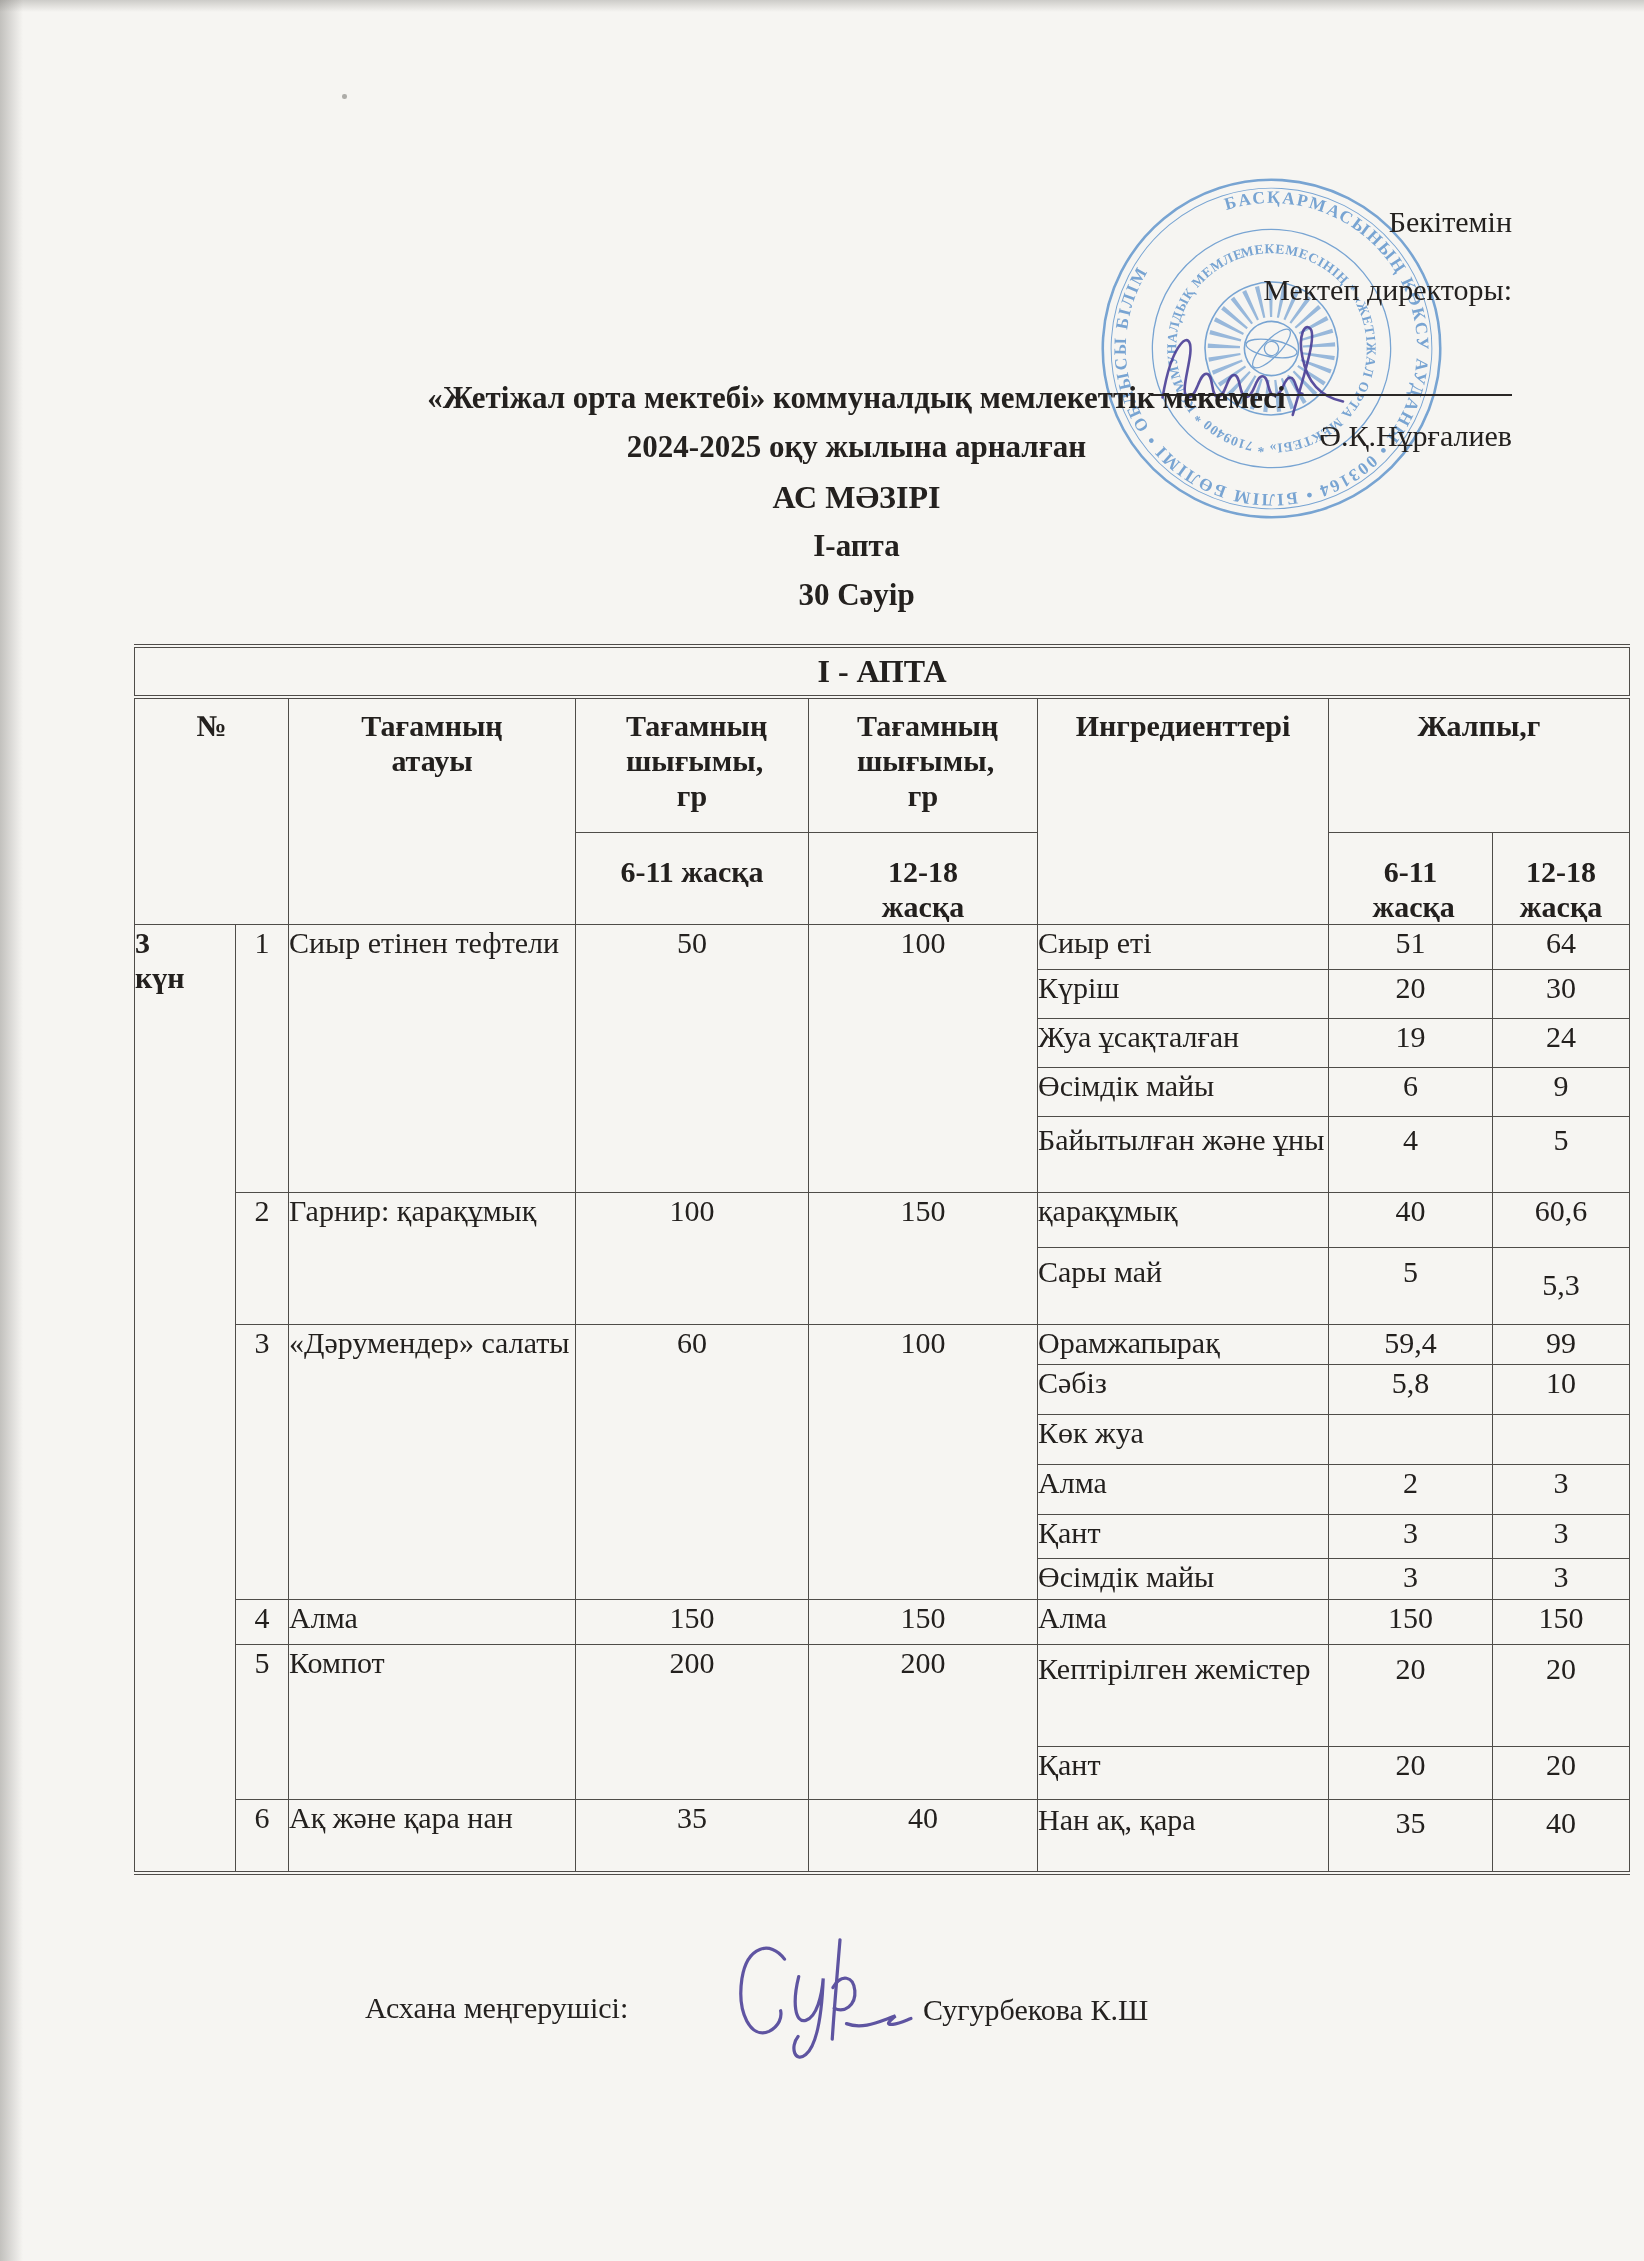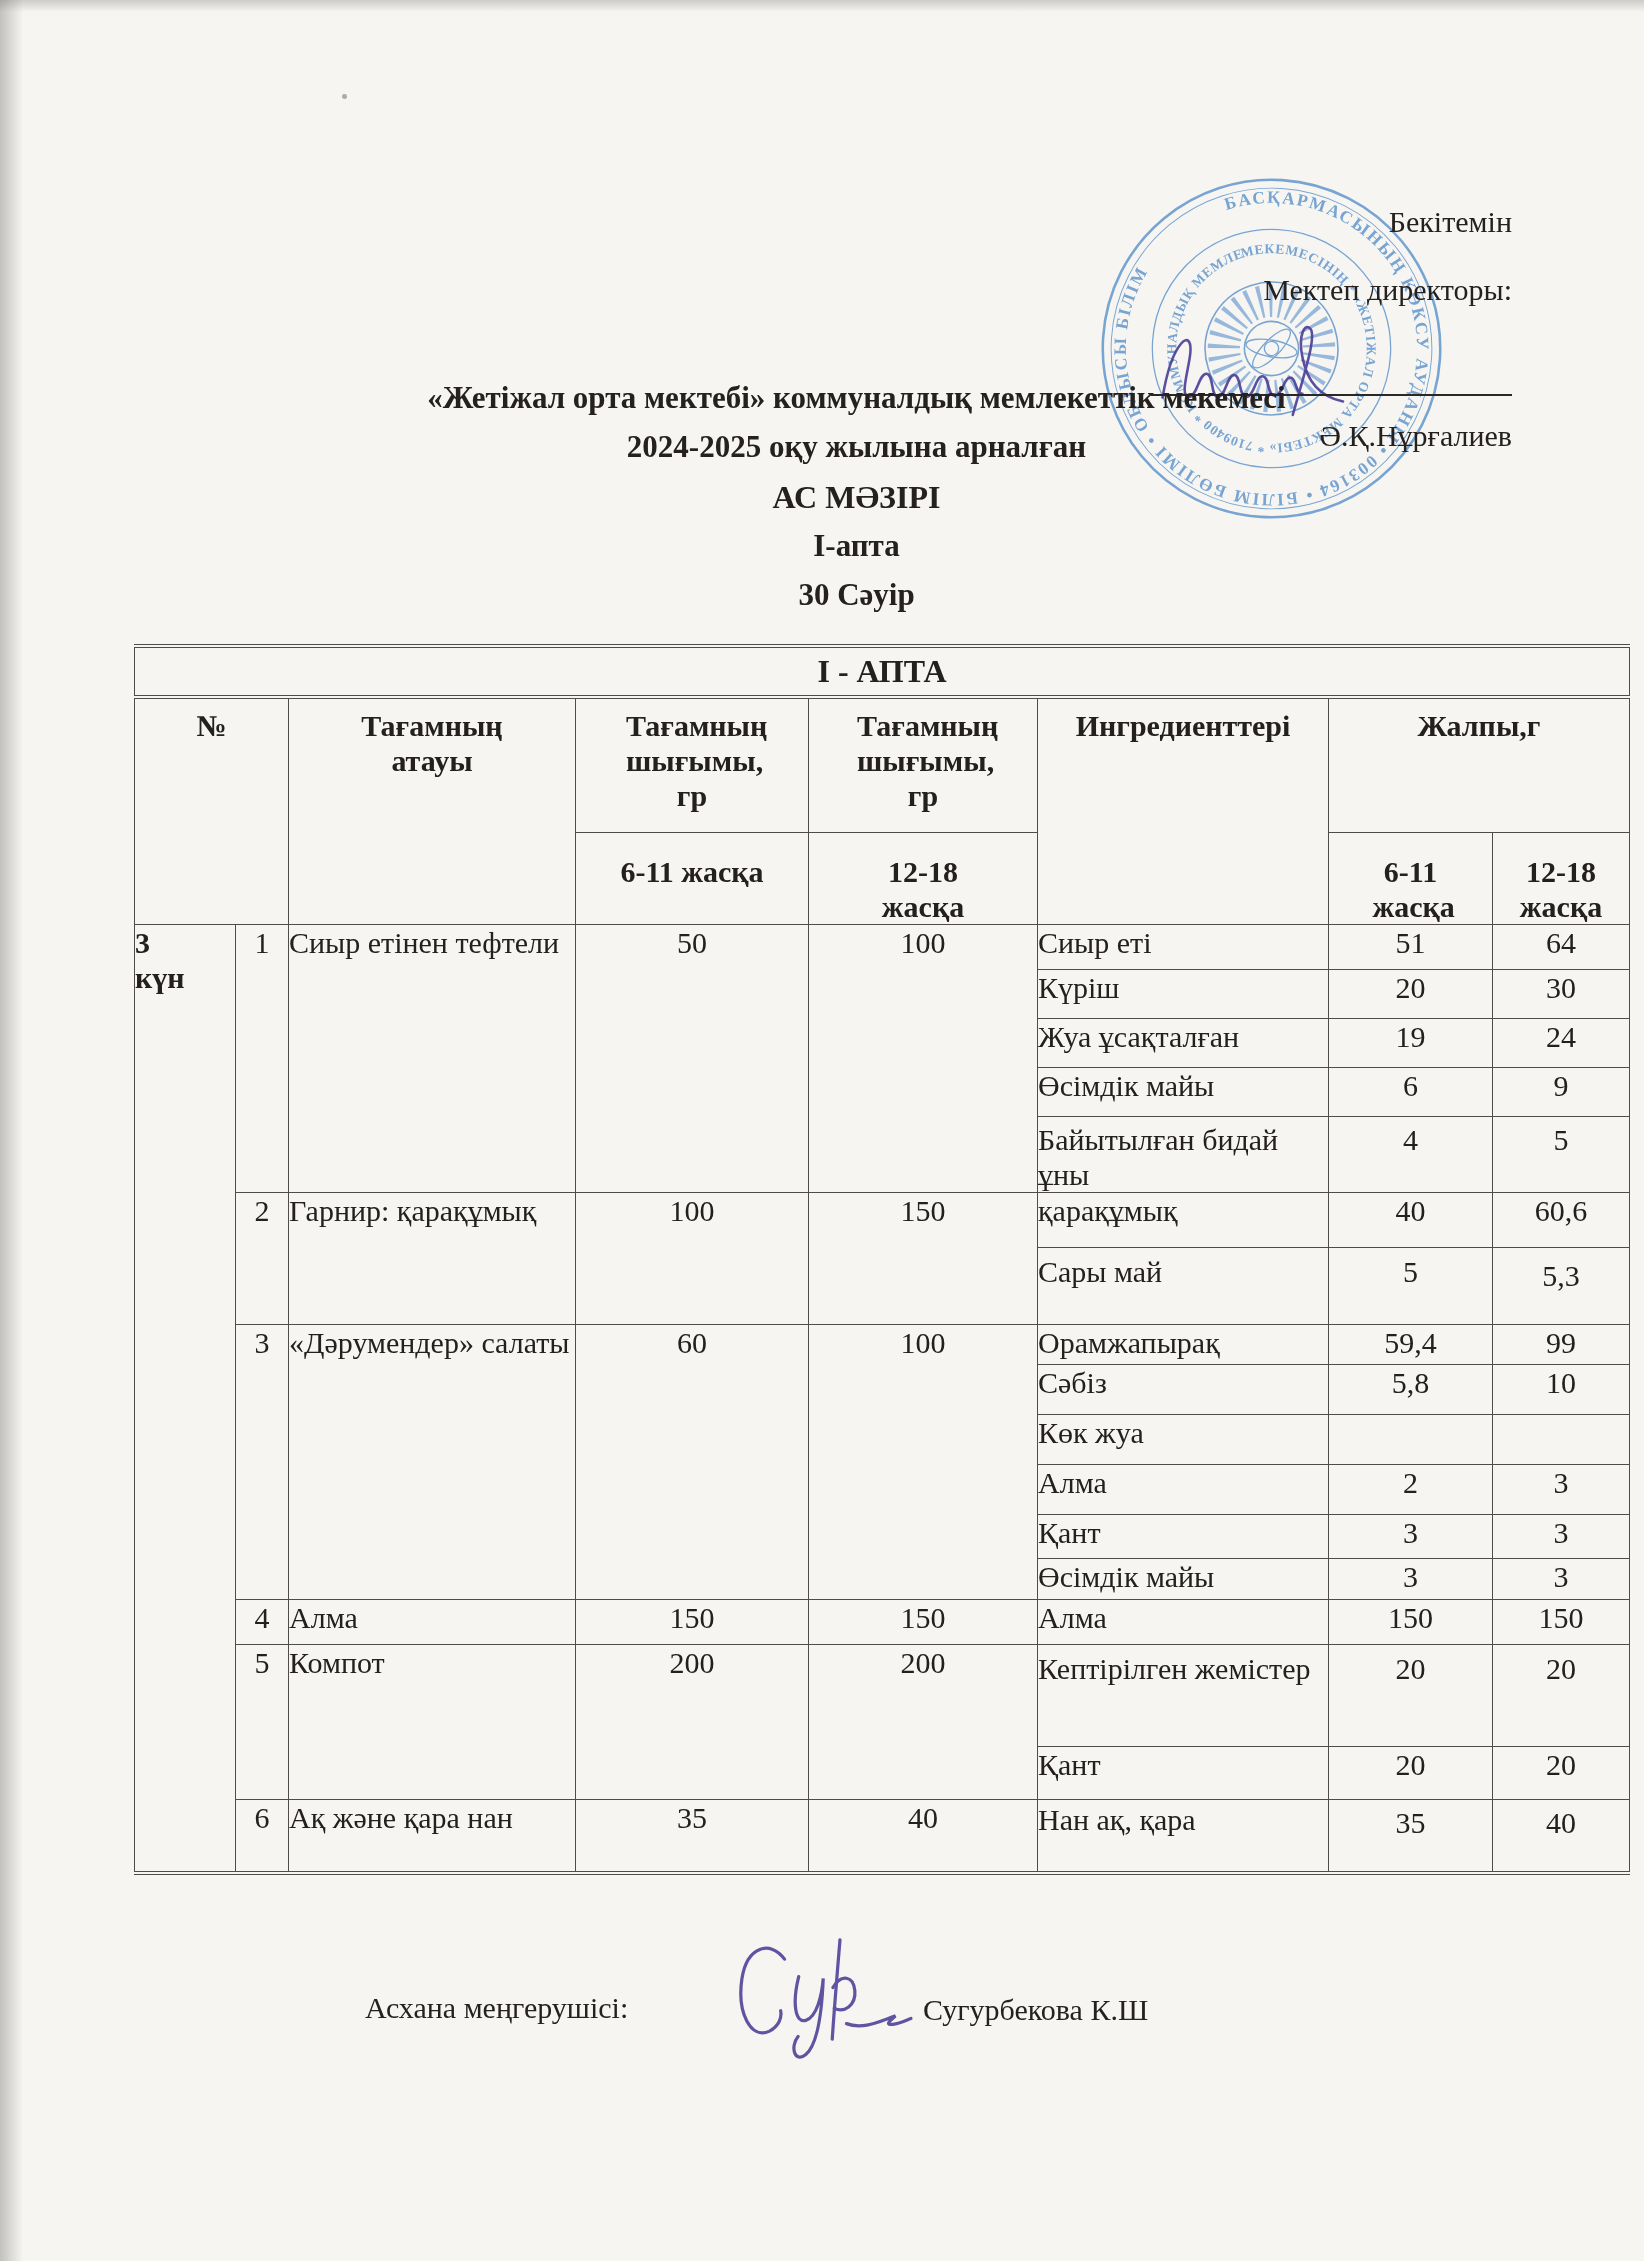--- a/index.html
+++ b/index.html
@@ -167,38 +167,38 @@
       <td class="ing-name">Жуа ұсақталған</td>
       <td class="ing-num">19</td>
       <td class="ing-num">24</td>
     </tr>
     <tr style="height:49px">
       <td class="ing-name">Өсімдік майы</td>
       <td class="ing-num">6</td>
       <td class="ing-num">9</td>
     </tr>
     <tr style="height:76px">
-      <td class="ing-name" style="vertical-align:top;padding-top:5.2px">Байытылған бидай ұны</td>
+      <td class="ing-name" style="vertical-align:top;padding-top:5.2px">Байытылған және ұны</td>
       <td class="ing-num" style="vertical-align:top;padding-top:5.2px">4</td>
       <td class="ing-num" style="vertical-align:top;padding-top:5.2px">5</td>
     </tr>
 
     <tr style="height:55px">
       <td class="no-cell" rowspan="2">2</td>
       <td class="dish-name" rowspan="2">Гарнир: қарақұмық</td>
       <td class="out-cell" rowspan="2">100</td>
       <td class="out-cell" rowspan="2">150</td>
       <td class="ing-name">қарақұмық</td>
       <td class="ing-num">40</td>
       <td class="ing-num">60,6</td>
     </tr>
     <tr style="height:77px">
       <td class="ing-name" style="vertical-align:top;padding-top:6.4px">Сары май</td>
       <td class="ing-num" style="vertical-align:top;padding-top:6.4px">5</td>
-      <td class="ing-num" style="vertical-align:top;padding-top:10px">5,3</td>
+      <td class="ing-num" style="vertical-align:top;padding-top:19px">5,3</td>
     </tr>
 
     <tr style="height:40px">
       <td class="no-cell" rowspan="6">3</td>
       <td class="dish-name" rowspan="6">«Дәрумендер» салаты</td>
       <td class="out-cell" rowspan="6">60</td>
       <td class="out-cell" rowspan="6">100</td>
       <td class="ing-name">Орамжапырақ</td>
       <td class="ing-num">59,4</td>
       <td class="ing-num">99</td>

